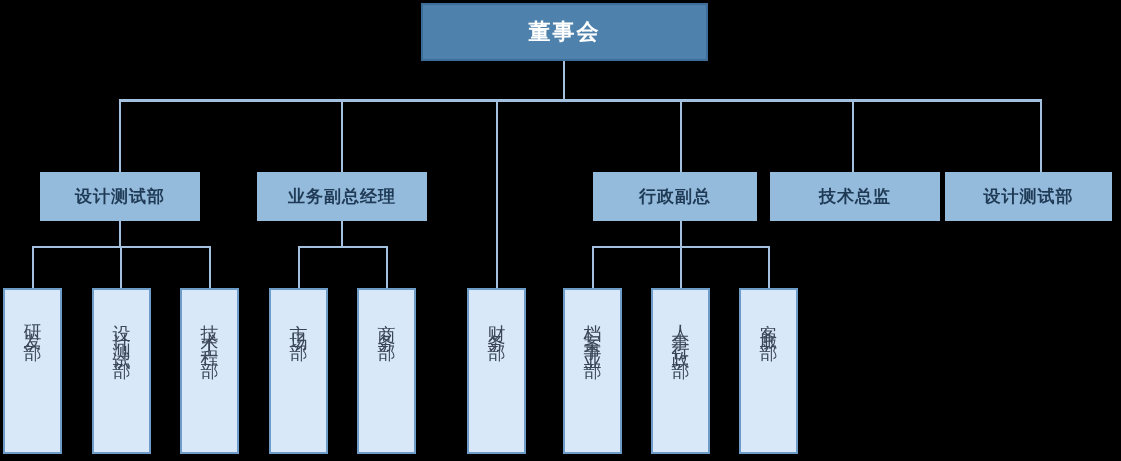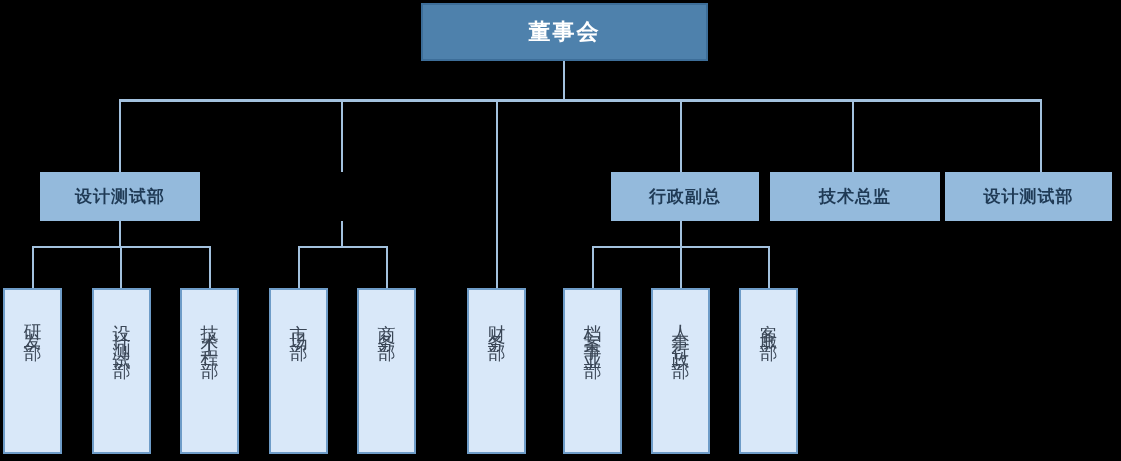--- a/index.html
+++ b/index.html
@@ -75,21 +75,24 @@
   <div class="line" style="left:341px; top:100px; width:2px; height:72px;"></div>
   <div class="line" style="left:680px; top:100px; width:2px; height:72px;"></div>
   <div class="line" style="left:852px; top:100px; width:2px; height:72px;"></div>
   <div class="line" style="left:1040px; top:100px; width:2px; height:72px;"></div>
 
   <div class="line" style="left:496px; top:100px; width:2px; height:188px;"></div>
 
   <div class="node node-manager" style="left:40px; top:172px; width:160px; height:49px;">
     <span>设计测试部</span>
   </div>
-  <div class="node node-manager" style="left:611px; top:172px; width:148px; height:49px;">
+  <div class="node node-manager" style="left:257px; top:172px; width:170px; height:49px;">
+    <span>业务副总经理</span>
+  </div>
+  <div class="node node-manager" style="left:593px; top:172px; width:164px; height:49px;">
     <span>行政副总</span>
   </div>
   <div class="node node-manager" style="left:770px; top:172px; width:170px; height:49px;">
     <span>技术总监</span>
   </div>
   <div class="node node-manager" style="left:945px; top:172px; width:167px; height:49px;">
     <span>设计测试部</span>
   </div>
 
   <div class="line" style="left:119px; top:221px; width:2px; height:26px;"></div>

